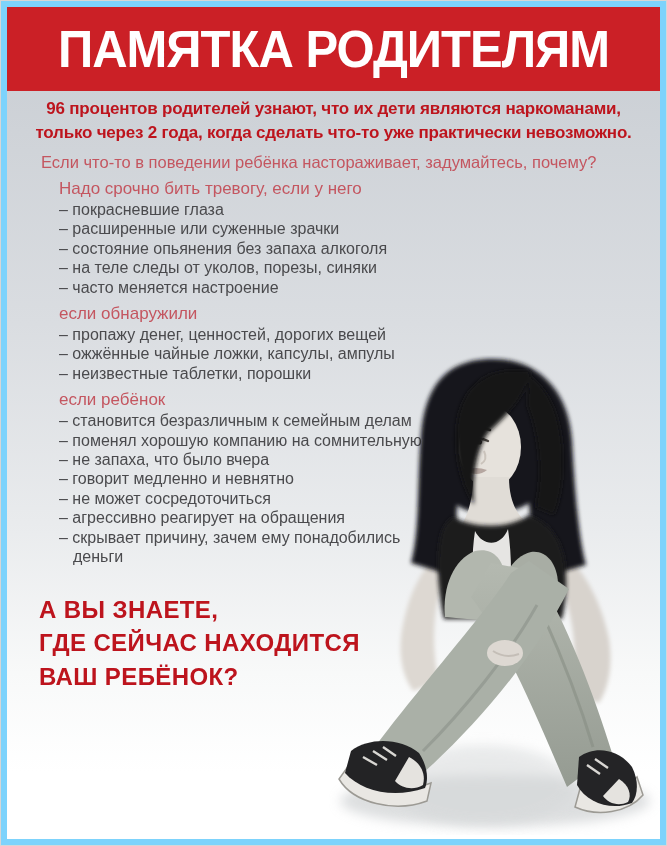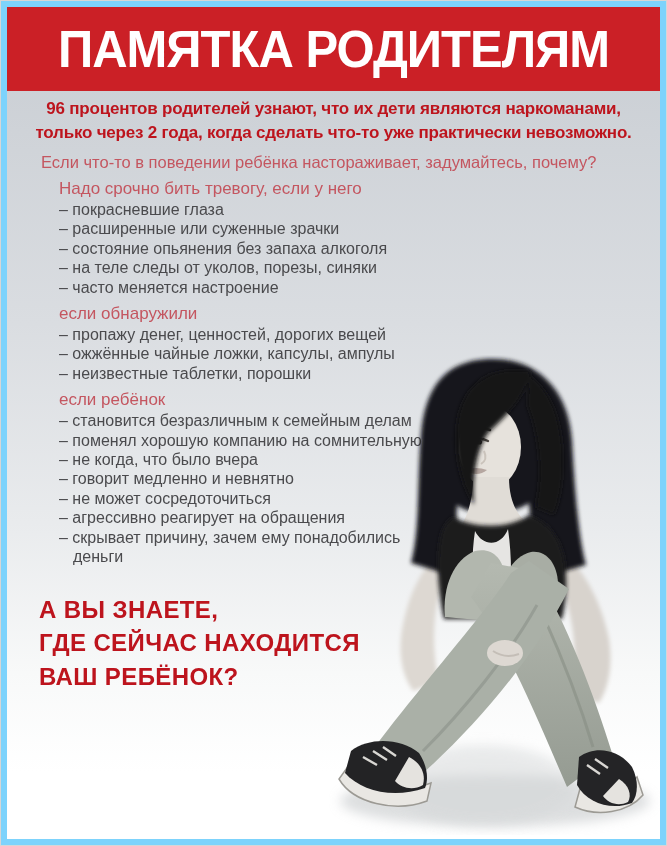--- a/index.html
+++ b/index.html
@@ -110,21 +110,21 @@
     <div class="check-list">
       <div class="check-item">– пропажу денег, ценностей, дорогих вещей</div>
       <div class="check-item">– ожжённые чайные ложки, капсулы, ампулы</div>
       <div class="check-item">– неизвестные таблетки, порошки</div>
     </div>
 
     <div class="section-heading">если ребёнок</div>
     <div class="check-list">
       <div class="check-item">– становится безразличным к семейным делам</div>
       <div class="check-item">– поменял хорошую компанию на сомнительную</div>
-      <div class="check-item">– не когда, что было вчера</div>
+      <div class="check-item">– не запаха, что было вчера</div>
       <div class="check-item">– говорит медленно и невнятно</div>
       <div class="check-item">– не может сосредоточиться</div>
       <div class="check-item">– агрессивно реагирует на обращения</div>
       <div class="check-item">– скрывает причину, зачем ему понадобились
 деньги</div>
     </div>
 
     <div class="question">
       <div>А ВЫ ЗНАЕТЕ,</div>
       <div>ГДЕ СЕЙЧАС НАХОДИТСЯ</div>

